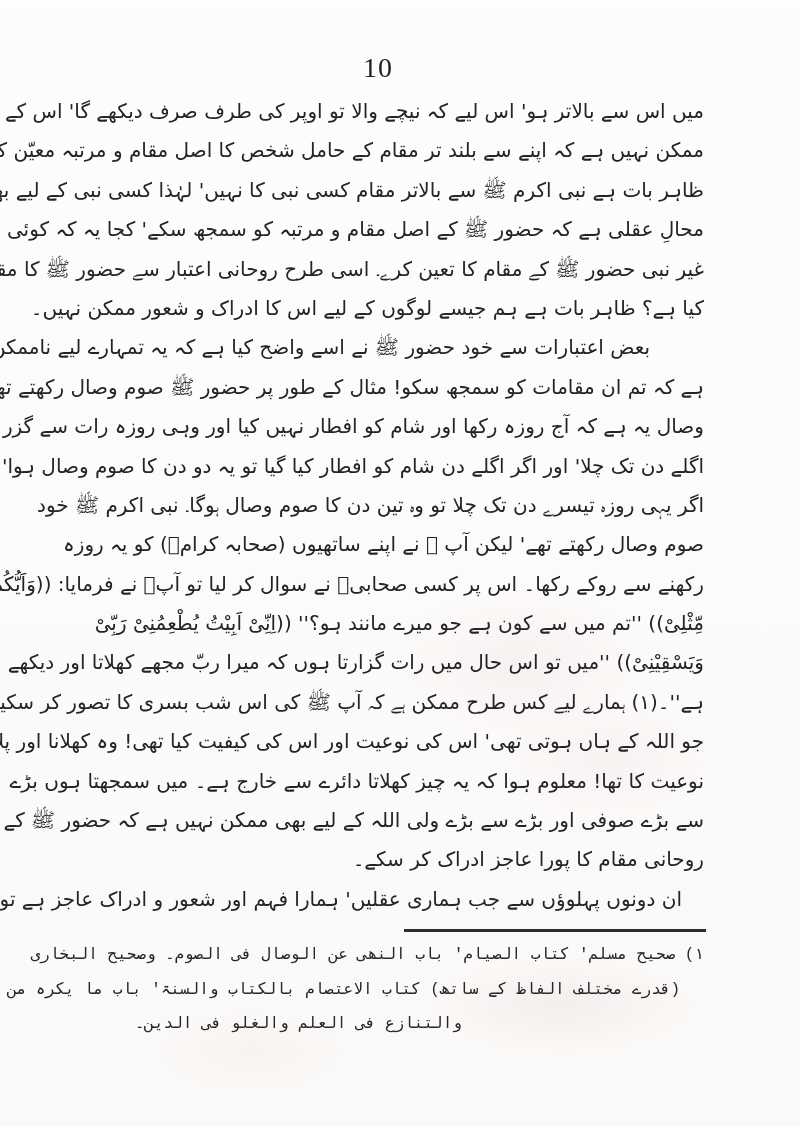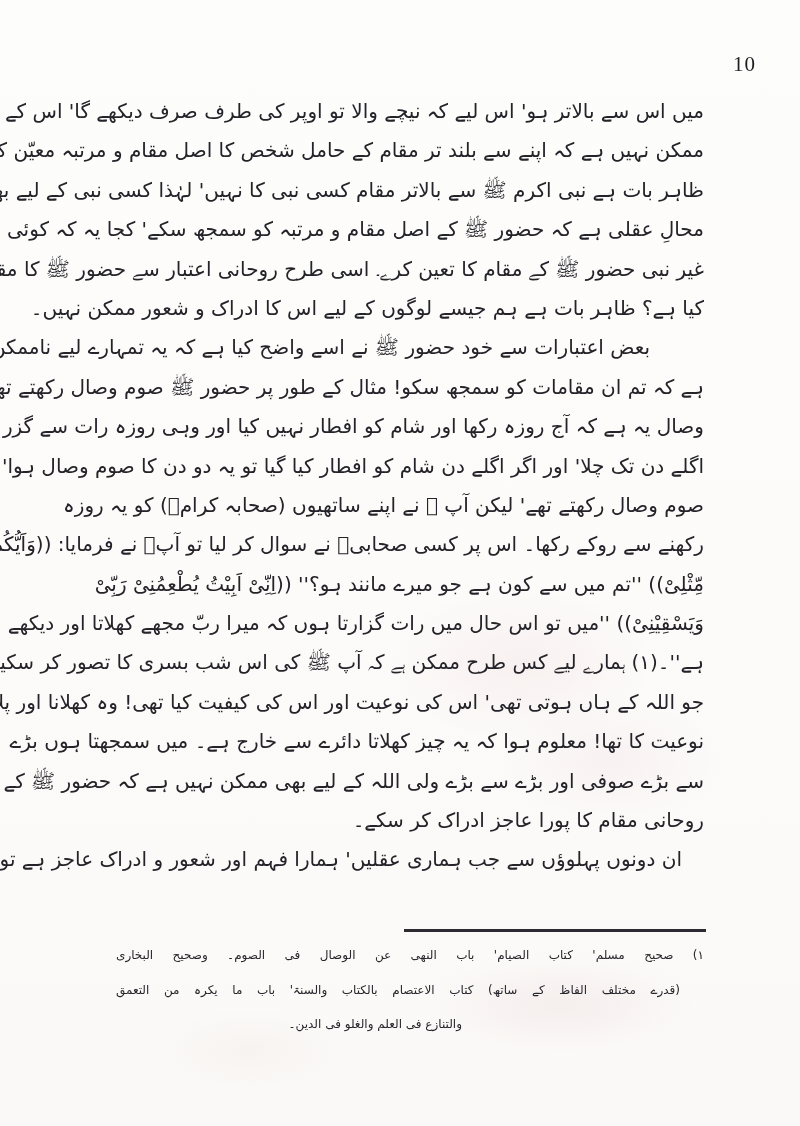--- a/index.html
+++ b/index.html
@@ -19,23 +19,23 @@
       linear-gradient(180deg, #fdfdfc 0%, #fcfbf9 55%, #fbf9f7 100%);
     overflow: hidden;
     font-family: "DejaVu Sans", sans-serif;
     color: #232329;
   }
   .page-number {
     position: absolute;
     top: 52px;
     left: 0;
     width: 756px;
-    text-align: right;
+    text-align: center;
     font-family: "Liberation Serif", "DejaVu Serif", serif;
-    font-size: 21px;
+    font-size: 28px;
     letter-spacing: 1px;
     color: #1d1d22;
   }
   .body-text {
     position: absolute;
     top: 92px;
     right: 96px;
     width: 600px;
     direction: rtl;
     unicode-bidi: embed;
@@ -70,25 +70,26 @@
     position: absolute;
     top: 938px;
     right: 96px;
     width: 588px;
     direction: rtl;
     unicode-bidi: embed;
   }
   .fline {
     height: 34.5px;
     line-height: 34.5px;
-    font-size: 12px;
+    font-size: 16px;
     white-space: nowrap;
     text-align: justify;
     text-align-last: justify;
     color: #26262c;
+    font-family: Liberation Mono, monospace;
   }
   .fline.hang { padding-right: 24px; }
   .fline.last {
     text-align: right;
     text-align-last: right;
     padding-right: 242px;
   }
 </style>
 </head>
 <body>
@@ -101,20 +102,21 @@
     <div class="tline">میں اس سے بالاتر ہو' اس لیے کہ نیچے والا تو اوپر کی طرف صرف دیکھے گا' اس کے لیے یہ</div>
     <div class="tline">ممکن نہیں ہے کہ اپنے سے بلند تر مقام کے حامل شخص کا اصل مقام و مرتبہ معیّن کر سکے۔</div>
     <div class="tline">ظاہر بات ہے نبی اکرم ﷺ سے بالاتر مقام کسی نبی کا نہیں' لہٰذا کسی نبی کے لیے بھی یہ</div>
     <div class="tline">محالِ عقلی ہے کہ حضور ﷺ کے اصل مقام و مرتبہ کو سمجھ سکے' کجا یہ کہ کوئی عام انسان اور</div>
     <div class="tline">غیر نبی حضور ﷺ کے مقام کا تعین کرے۔ اسی طرح روحانی اعتبار سے حضور ﷺ کا مقام</div>
     <div class="tline para-end">کیا ہے؟ ظاہر بات ہے ہم جیسے لوگوں کے لیے اس کا ادراک و شعور ممکن نہیں۔</div>
     <div class="tline indent-lg">بعض اعتبارات سے خود حضور ﷺ نے اسے واضح کیا ہے کہ یہ تمہارے لیے ناممکن</div>
     <div class="tline">ہے کہ تم ان مقامات کو سمجھ سکو! مثال کے طور پر حضور ﷺ صوم وصال رکھتے تھے۔ صوم</div>
     <div class="tline">وصال یہ ہے کہ آج روزہ رکھا اور شام کو افطار نہیں کیا اور وہی روزہ رات سے گزر کر</div>
     <div class="tline">اگلے دن تک چلا' اور اگر اگلے دن شام کو افطار کیا گیا تو یہ دو دن کا صوم وصال ہوا' اور</div>
+    <div class="tline">اگر یہی روزہ تیسرے دن تک چلا تو وہ تین دن کا صوم وصال ہوگا۔ نبی اکرم ﷺ خود</div>
     <div class="tline">صوم وصال رکھتے تھے' لیکن آپ ﷺ نے اپنے ساتھیوں (صحابہ کرامؓ) کو یہ روزہ</div>
     <div class="tline">رکھنے سے روکے رکھا۔ اس پر کسی صحابیؓ نے سوال کر لیا تو آپؐ نے فرمایا: ((وَاَیُّکُمْ</div>
     <div class="tline">مِّثْلِیْ)) ''تم میں سے کون ہے جو میرے مانند ہو؟'' ((اِنِّیْ اَبِیْتُ یُطْعِمُنِیْ رَبِّیْ</div>
     <div class="tline">وَیَسْقِیْنِیْ)) ''میں تو اس حال میں رات گزارتا ہوں کہ میرا ربّ مجھے کھلاتا اور دیکھے</div>
     <div class="tline">ہے''۔(۱) ہمارے لیے کس طرح ممکن ہے کہ آپ ﷺ کی اس شب بسری کا تصور کر سکیں</div>
     <div class="tline">جو اللہ کے ہاں ہوتی تھی' اس کی نوعیت اور اس کی کیفیت کیا تھی! وہ کھلانا اور پلانا کس</div>
     <div class="tline">نوعیت کا تھا! معلوم ہوا کہ یہ چیز کھلاتا دائرے سے خارج ہے۔ میں سمجھتا ہوں بڑے</div>
     <div class="tline">سے بڑے صوفی اور بڑے سے بڑے ولی اللہ کے لیے بھی ممکن نہیں ہے کہ حضور ﷺ کے</div>
     <div class="tline para-end">روحانی مقام کا پورا عاجز ادراک کر سکے۔</div>
     <div class="tline indent-sm">ان دونوں پہلوؤں سے جب ہماری عقلیں' ہمارا فہم اور شعور و ادراک عاجز ہے تو</div>

